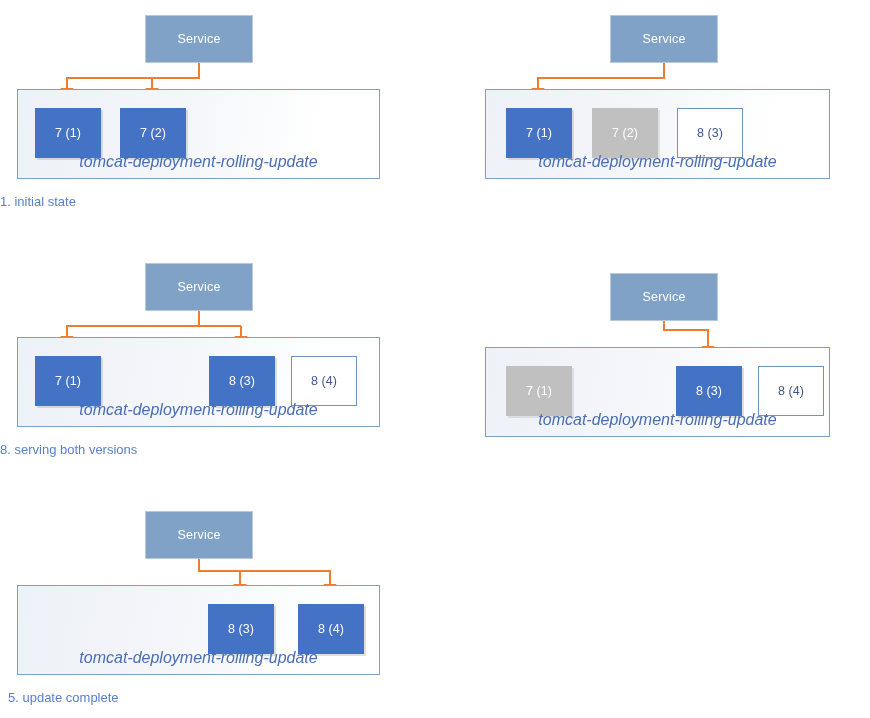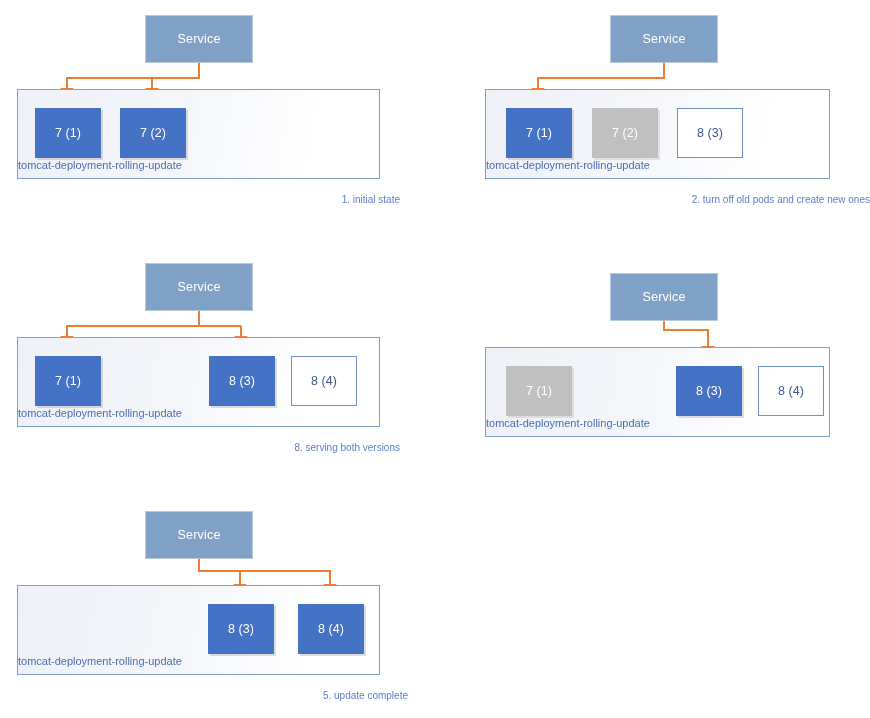--- a/index.html
+++ b/index.html
@@ -42,24 +42,25 @@
     box-sizing: border-box;
     border: 1px solid #7f9fc9;
     background: linear-gradient(100deg, #eef1f7 0%, #f4f6fa 45%, #ffffff 82%);
     padding-left: 33px;
   }
   .deployment-label {
     position: absolute;
     left: 0;
     right: 0;
     bottom: 7px;
-    text-align: left;
+    text-align: center;
     color: #4a6fb3;
-    font-size: 11px;
+    font-size: 16px;
     white-space: nowrap;
+    font-style: italic;
   }
 
   
   .pod {
     position: absolute;
     box-sizing: border-box;
     width: 66px;
     height: 50px;
     display: flex;
     align-items: center;
@@ -88,23 +89,23 @@
   
   .connector {
     position: absolute;
     overflow: visible;
     pointer-events: none;
   }
 
   
   .caption {
     position: absolute;
-    text-align: right;
+    text-align: left;
     color: #5b7fc7;
-    font-size: 10px;
+    font-size: 13px;
     white-space: nowrap;
   }
 </style>
 </head>
 <body>
 
 <div class="panel" style="left:0px; top:0px; width:400px; height:220px;">
 
   <div class="service-box" style="left:145px; top:15px;">Service</div>
 
@@ -137,21 +138,20 @@
     <polygon points="83,104 76.5,88 89.5,88" fill="#ED7D31"></polygon>
   </svg>
 
   <div class="deployment" style="left:30px; top:89px; width:345px; height:90px;">
     <div class="pod active" style="left:20px; top:18px;">7 (1)</div>
     <div class="pod terminating" style="left:106px; top:18px;">7 (2)</div>
     <div class="pod pending" style="left:191px; top:18px;">8 (3)</div>
     <div class="deployment-label">tomcat-deployment-rolling-update</div>
   </div>
 
-  <div class="caption" style="left:0px; top:194px; width:415px;">2. turn off old pods and create new ones</div>
 </div>
 
 <div class="panel" style="left:0px; top:248px; width:400px; height:215px;">
 
   <div class="service-box" style="left:145px; top:15px;">Service</div>
 
   <svg class="connector" style="left:0px; top:0px;" width="400" height="110">
     <g stroke="#ED7D31" stroke-width="2" fill="none">
       <path d="M199,63 L199,78 L67,78 L67,88"></path>
       <path d="M241,78 L241,88"></path>

